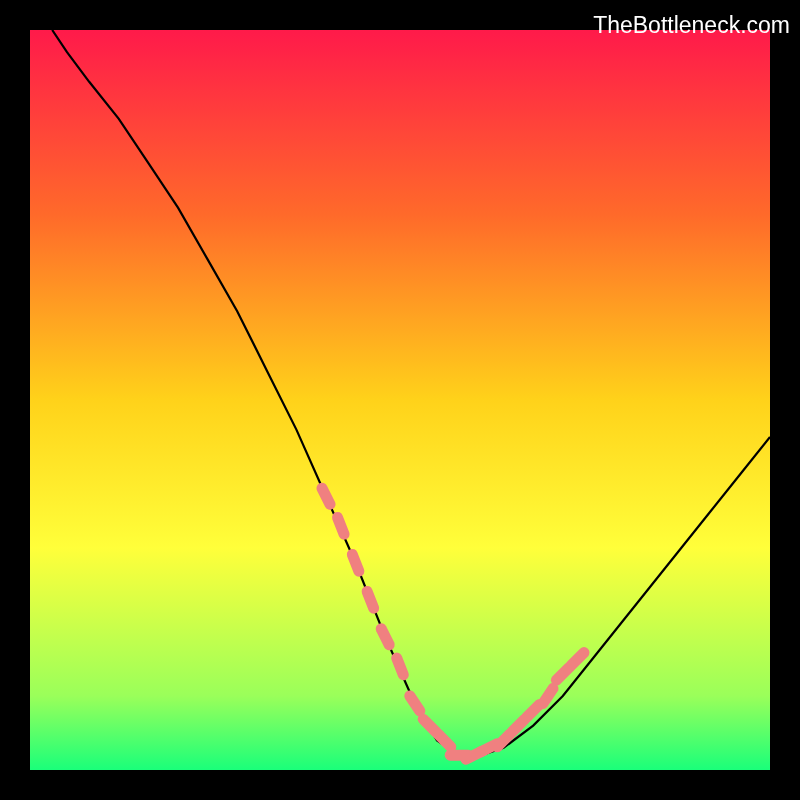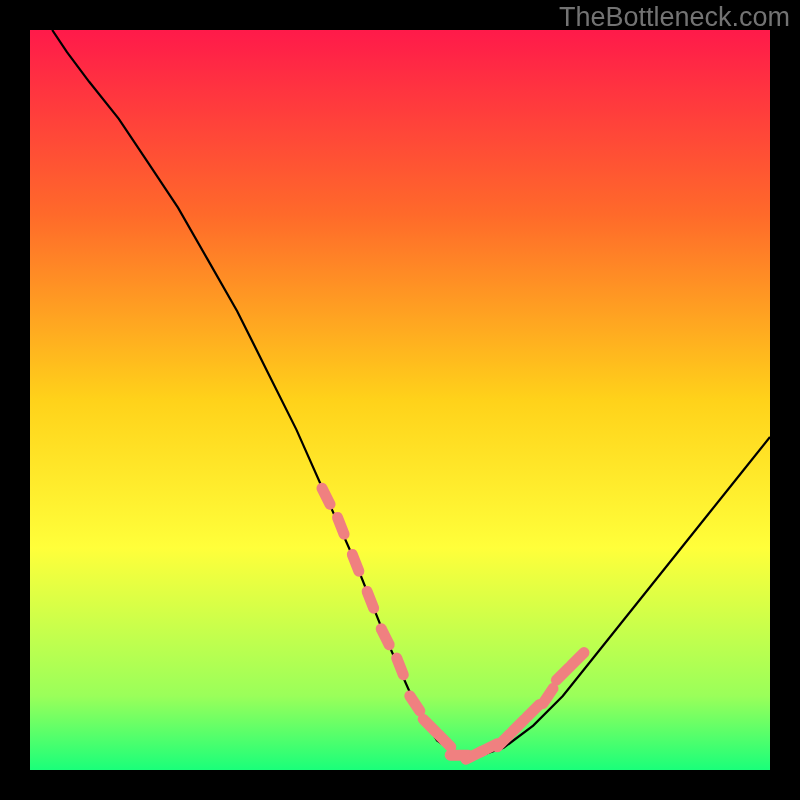--- a/index.html
+++ b/index.html
@@ -1,23 +1,23 @@
 <!DOCTYPE html>
 <html><head>
 <meta charset="utf-8">
 <style>
   * { margin: 0; padding: 0; box-sizing: border-box; }
   body { width: 800px; height: 800px; background: #000; position: relative; overflow: hidden; }
   .watermark {
     position: absolute;
-    top: 2px;
+    top: 12px;
     right: 10px;
-    color: #737373;
+    color: #ffffff;
     font-family: Arial, sans-serif;
-    font-size: 27px;
+    font-size: 23px;
     z-index: 10;
   }
   .plot-area {
     position: absolute;
     left: 30px;
     top: 30px;
     width: 740px;
     height: 740px;
   }
   svg { display: block; }

